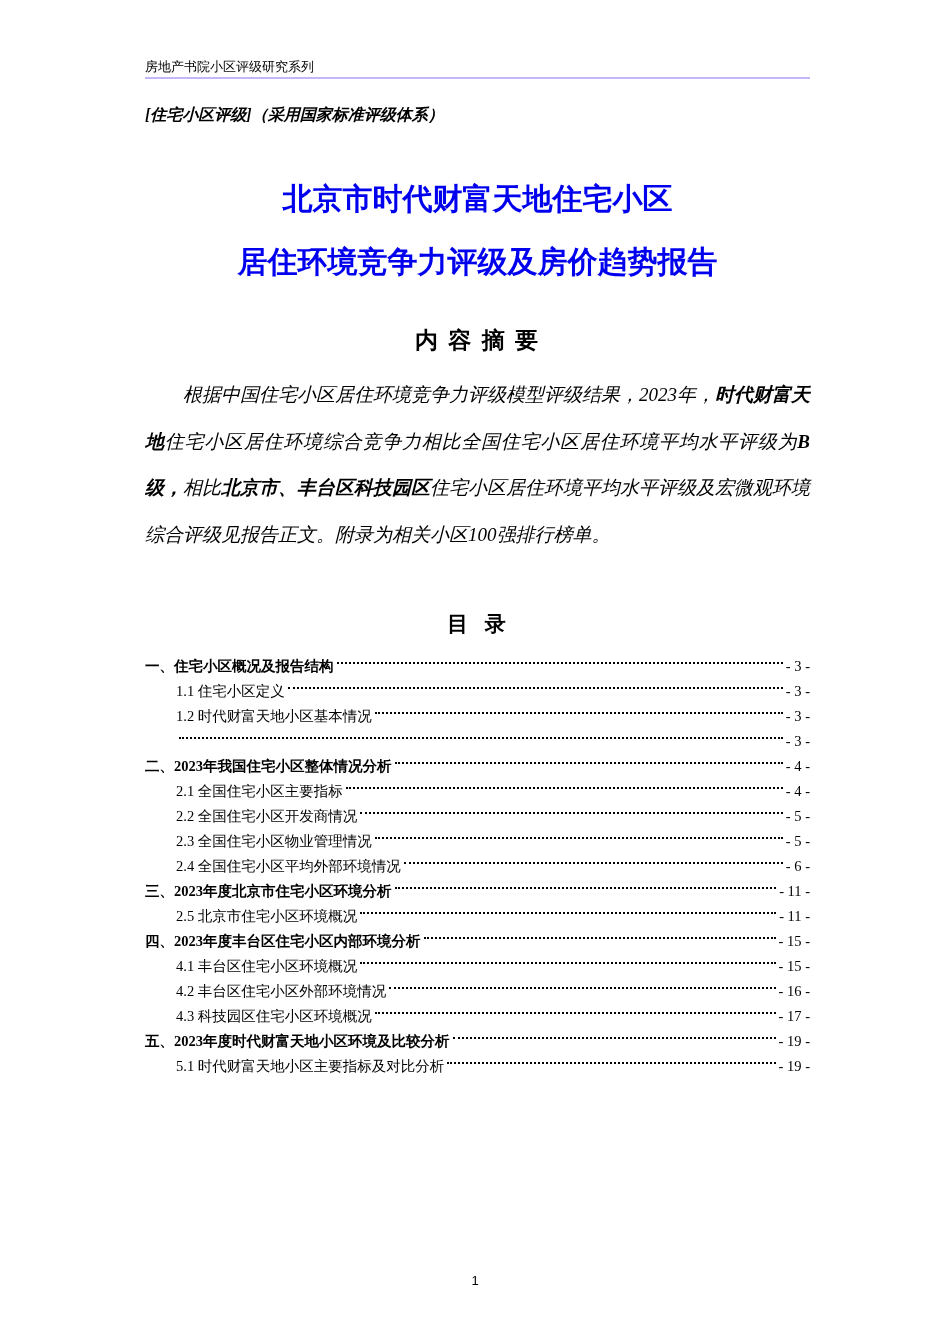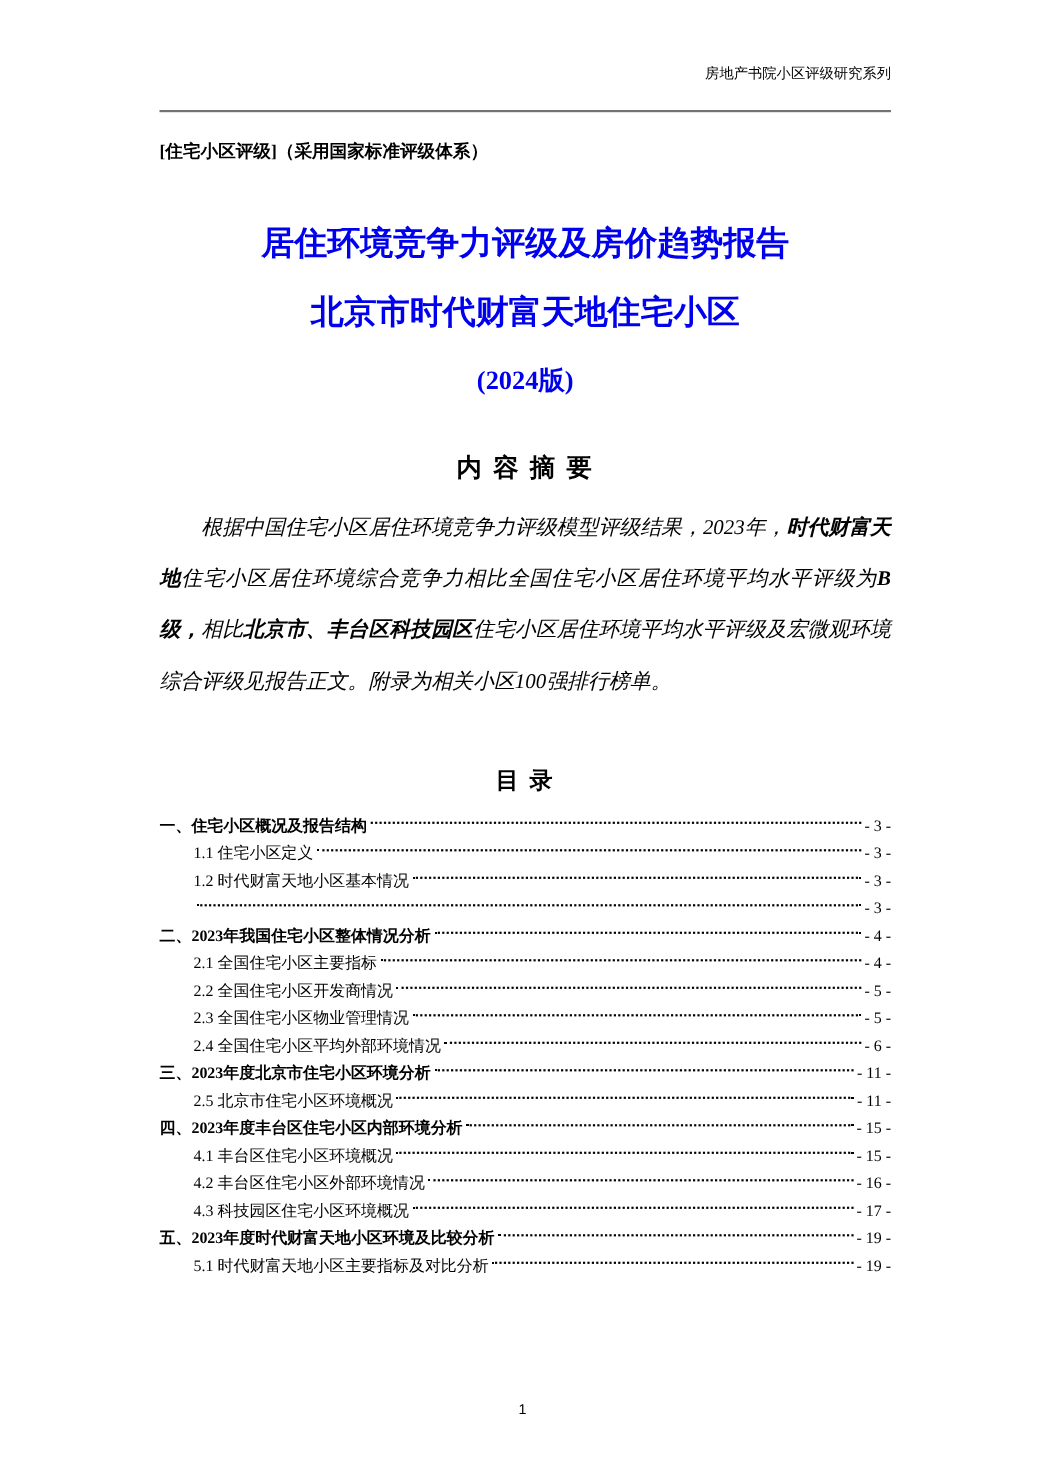--- a/index.html
+++ b/index.html
@@ -10,33 +10,34 @@
     height: 1344px;
     margin: 0 auto;
     background: #ffffff;
     font-family: "Liberation Serif", "DejaVu Serif", serif;
     color: #000000;
     padding: 58px 140px 0 145px;
   }
   
   .running-header {
     display: flex;
-    justify-content: flex-end;
+    justify-content: flex-start;
     align-items: flex-end;
     font-family: "Liberation Sans", "DejaVu Sans", sans-serif;
     font-size: 13px;
-    padding-bottom: 24px;
-    border-bottom: 2px solid #737373;
+    padding-bottom: 1px;
+    border-bottom: 2px solid #c4b5fd;
   }
   
   .doc-type {
     margin-top: 26px;
     font-size: 16px;
     font-weight: bold;
     font-family: "Liberation Serif", "DejaVu Serif", serif;
+    font-style: italic;
   }
   
   .title-block { margin-top: 58px; text-align: center; }
   .title-line {
     font-family: "Liberation Sans", "DejaVu Sans", sans-serif;
     font-weight: bold;
     font-size: 30px;
     line-height: 1.0;
   }
   .title-line + .title-line { margin-top: 33px; }
@@ -61,21 +62,21 @@
     line-height: 2.45;
     text-align: justify;
     text-indent: 2em;
     font-style: italic;
   }
   .abstract-body .bold { font-weight: bold; }
   
   .toc-heading {
     margin-top: 52px;
     text-align: center;
-    font-family: Liberation Sans, sans-serif;
+    font-family: Liberation Mono, monospace;
     font-weight: bold;
     font-size: 21px;
     letter-spacing: 2px;
   }
   .toc-list { margin-top: 16px; font-size: 14.5px; }
   .toc-entry {
     display: flex;
     align-items: center;
     line-height: 25px;
     white-space: nowrap;
@@ -108,23 +109,22 @@
 <div class="page">
 
   <div class="running-header">
     <span>房地产书院</span>
     <span>小区评级研究系列</span>
   </div>
 
   <div class="doc-type">[住宅小区评级]（采用国家标准评级体系）</div>
 
   <div class="title-block">
+    <div class="title-line" style="color: rgb(0, 0, 238);">北京市时代财富天地住宅小区</div>
     <div class="title-line" style="color: rgb(0, 0, 238);">居住环境竞争力评级及房价趋势报告</div>
-    <div class="title-line" style="color: rgb(0, 0, 238);">北京市时代财富天地住宅小区</div>
-    <div class="title-edition" style="color: rgb(0, 0, 238);">(2024版)</div>
   </div>
 
   <div class="abstract-heading">内 容 摘 要</div>
 
   <p class="abstract-body"><span>根据中国住宅小区居住环境竞争力评级模型评级结果，2023年，</span><span class="bold">时代财富天地</span><span>住宅小区居住环境综合竞争力相比全国住宅小区居住环境平均水平评级为</span><span class="bold">B级，</span><span>相比</span><span class="bold">北京市、丰台区科技园区</span><span>住宅小区居住环境平均水平评级及宏微观环境综合评级见报告正文。附录为相关小区100强排行榜单。</span></p>
 
   <div class="toc-heading">目 录</div>
 
   <div class="toc-list">
   <div class="toc-entry lvl1">

